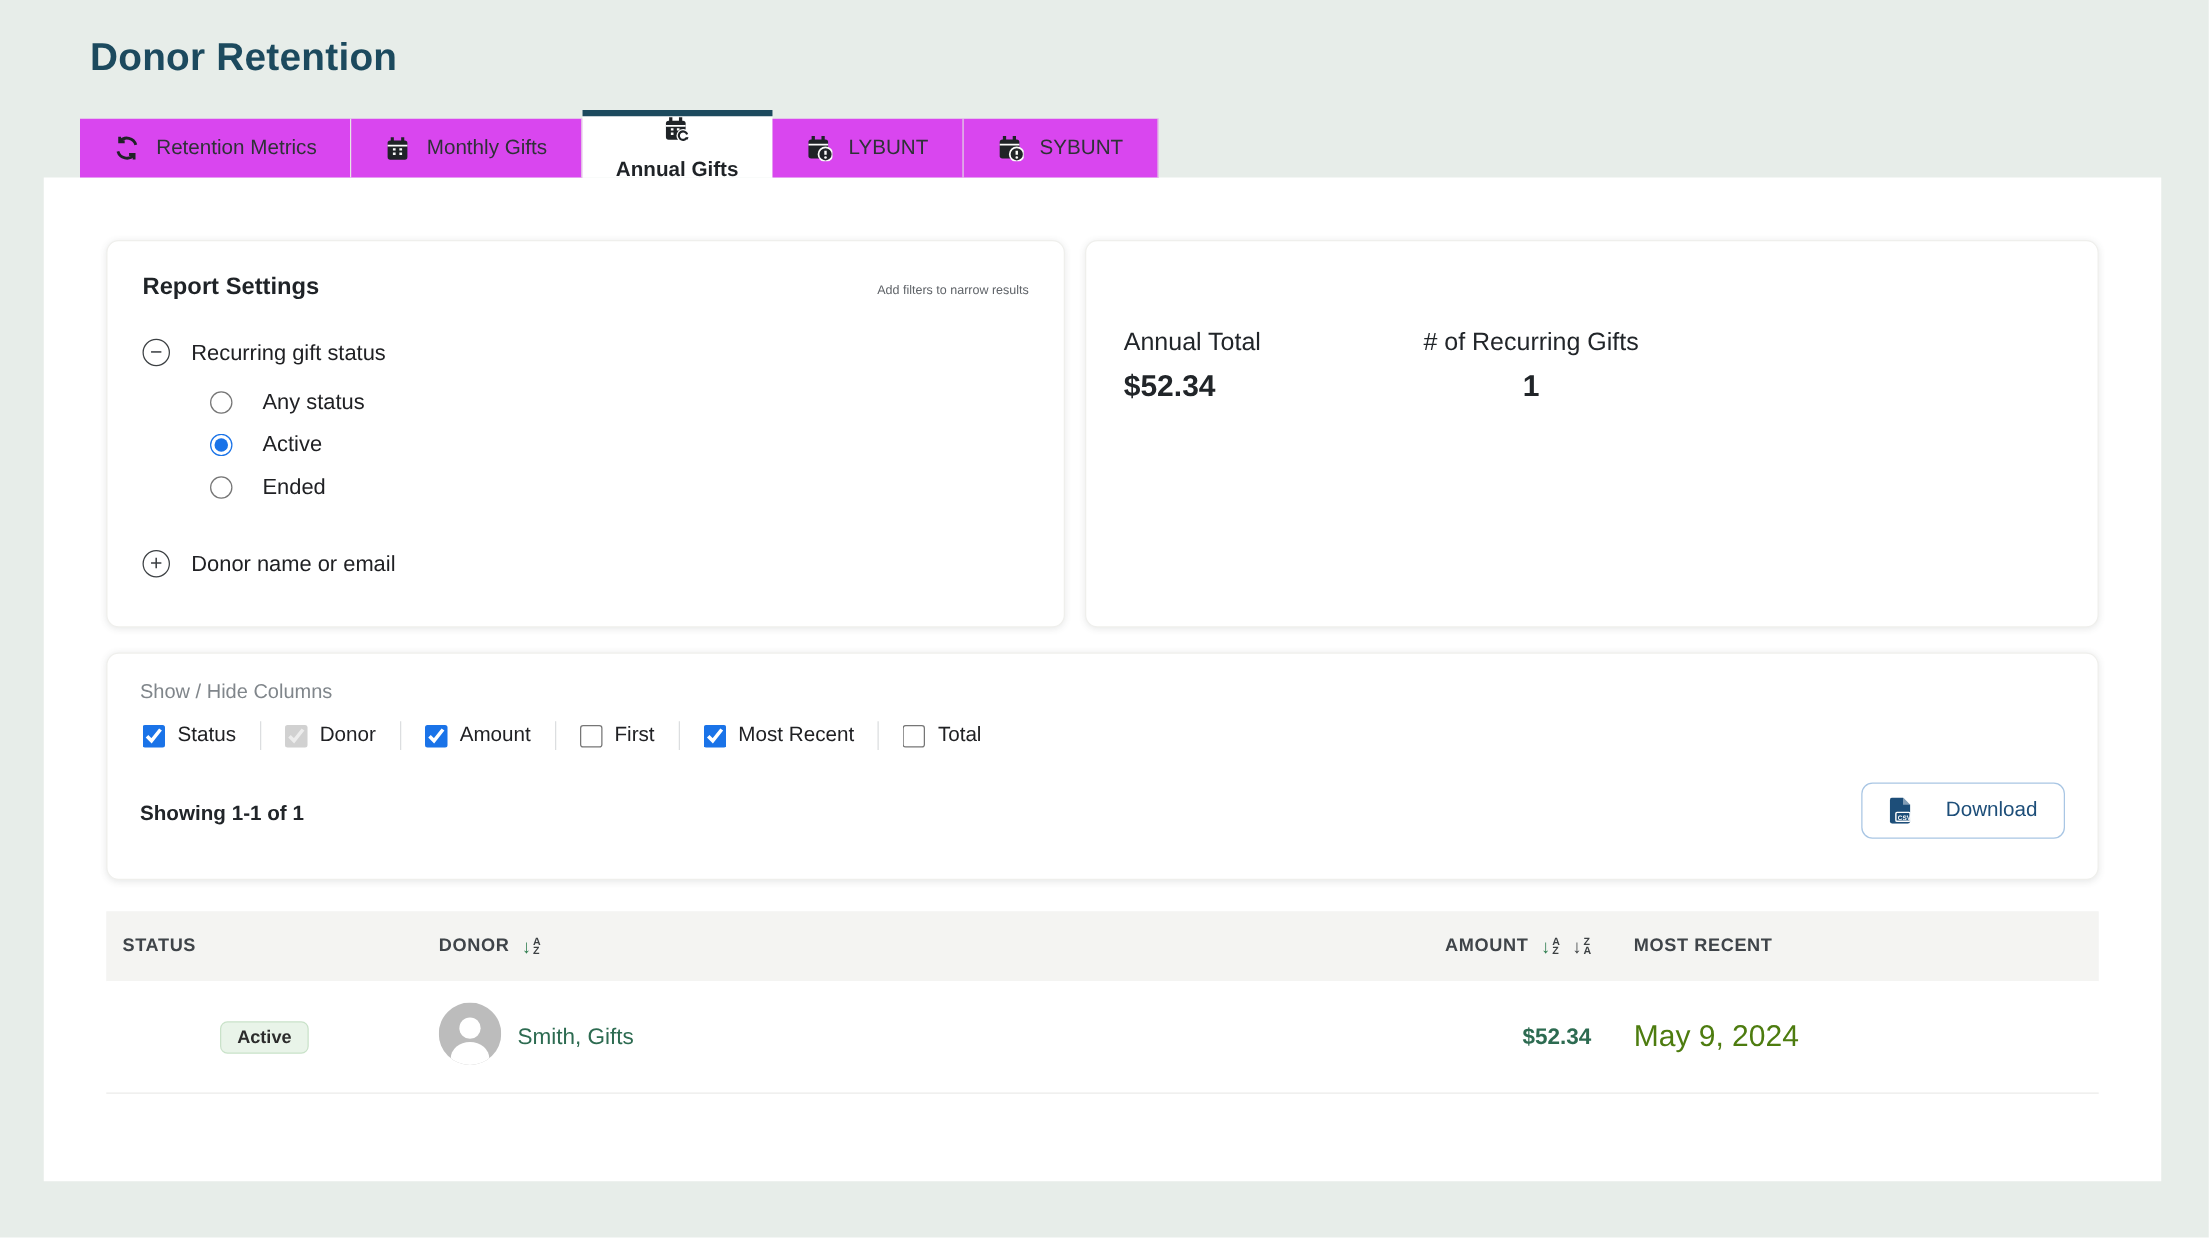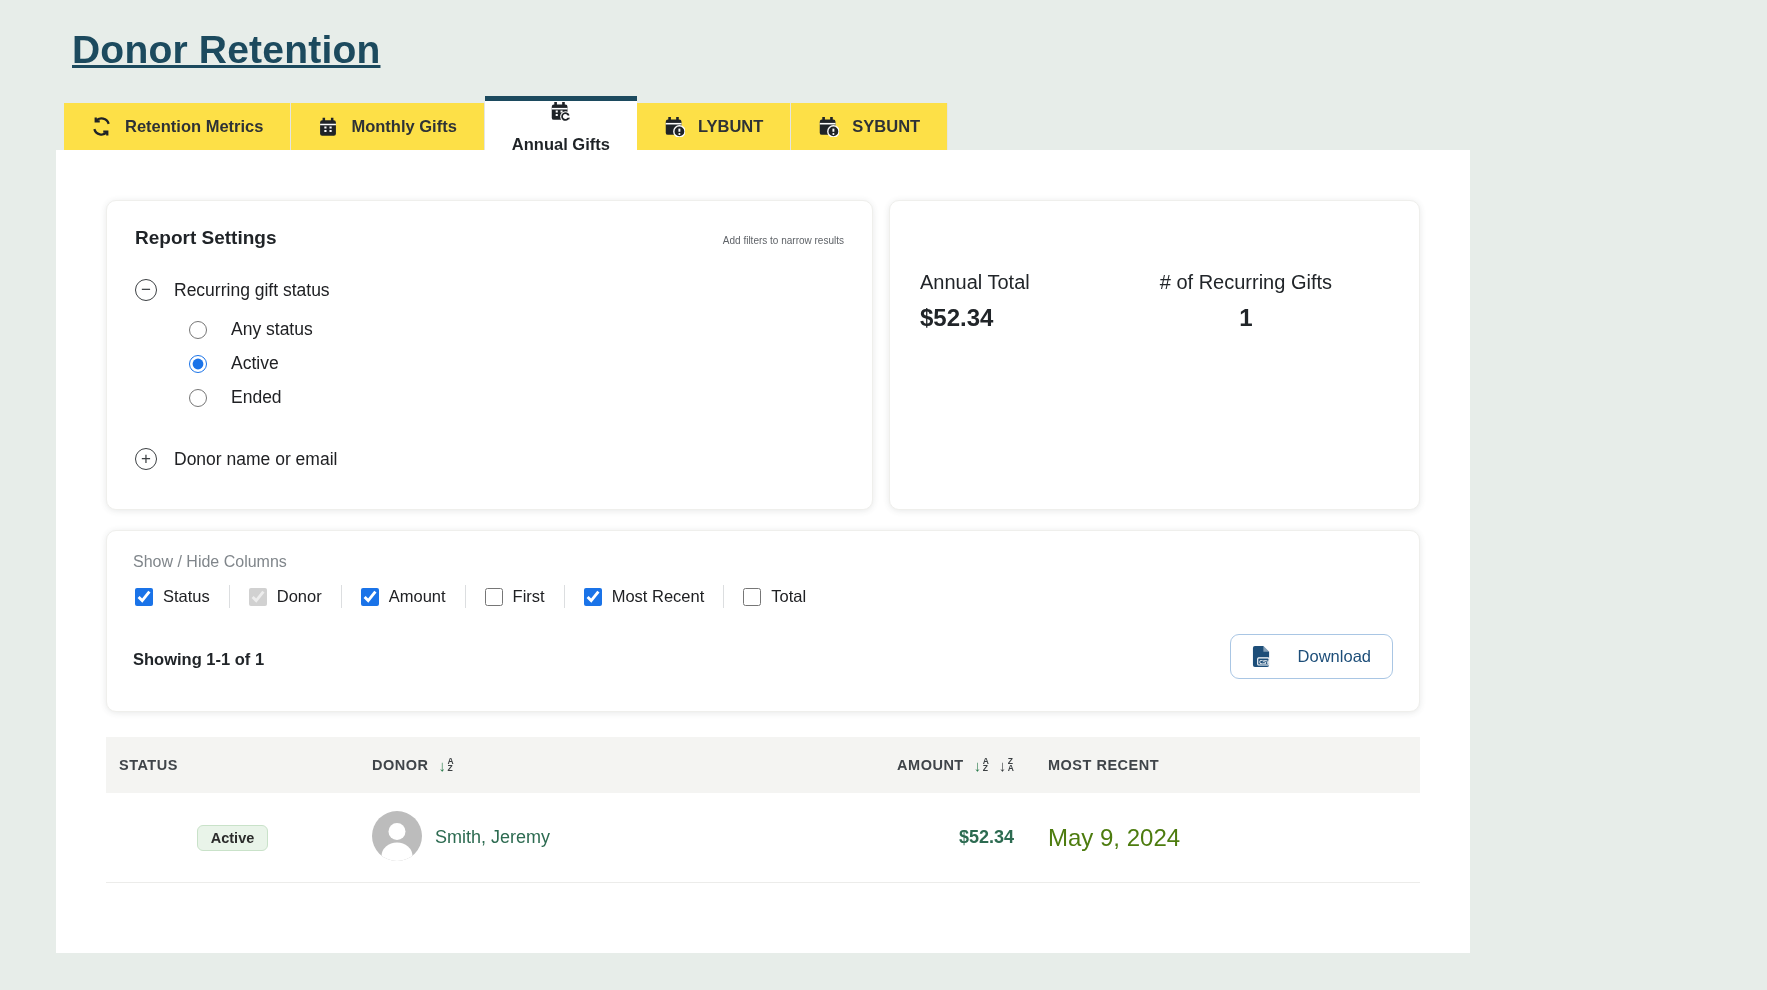--- a/index.html
+++ b/index.html
@@ -6,62 +6,60 @@
   html,body { width:1767px; height:990px; }
   body {
     background:#e7ede9;
     font-family:"Liberation Sans", sans-serif;
     color:#202124;
     overflow:hidden;
   }
   
   .page-title {
     margin:28px 0 0 72px;
-    font-size:39px;
+    font-size:31px;
     font-weight:700;
     letter-spacing:.2px;
     color:#1c4a5e;
-    text-decoration:underline;
   }
   
   .tabbar {
     display:flex;
     align-items:flex-end;
     margin:24px 0 0 64px;
     height:54px;
   }
   .tab {
-    background:#fde047;
+    background:#d946ef;
     height:47px;
     display:flex;
     align-items:center;
     gap:13px;
     padding:0 27px;
     font-size:16.5px;
     color:#2e3236;
     border-right:1px solid #e4e5e2;
     cursor:pointer;
     white-space:nowrap;
-    font-weight:bold;
   }
   .tab.active {
     background:#ffffff;
     height:54px;
     border-top:5px solid #1c4a5e;
     border-right:none;
     font-weight:700;
     color:#1f2327;
     flex-direction:column;
   }
   .tab .ticon { display:flex; color:#1f2327; }
   
   .panel {
     background:#fff;
-    margin-left:56px;
-    width:1414px;
+    margin-left:35px;
+    width:1694px;
     height:803px;
     padding:50px;
   }
   .cards-row { display:flex; gap:16px; }
   .card {
     background:#fff;
     border:1px solid #efefec;
     border-radius:10px;
     box-shadow:0 1px 6px rgba(60,64,67,.12);
     padding:26px 28px;
@@ -354,20 +352,20 @@
                   <circle cx="25" cy="25" r="25"></circle>
                 </clipPath>
               </defs>
             <circle cx="25" cy="25" r="25" fill="#bcbcbc"></circle>
             <g clip-path="url(#avclip)" fill="#ffffff">
               <circle cx="25" cy="20.5" r="8.5"></circle>
               <ellipse cx="25" cy="45" rx="15.5" ry="13.5"></ellipse>
             </g>
           </svg>
         </span>
-        <span class="donor-name">Smith, Jeremy</span>
+        <span class="donor-name">Smith, Gifts</span>
       </div>
       <div class="amount-cell">$52.34</div>
       <div class="recent-cell">May 9, 2024</div>
     </div>
   </div>
 
 </div>
 
 </body></html>

